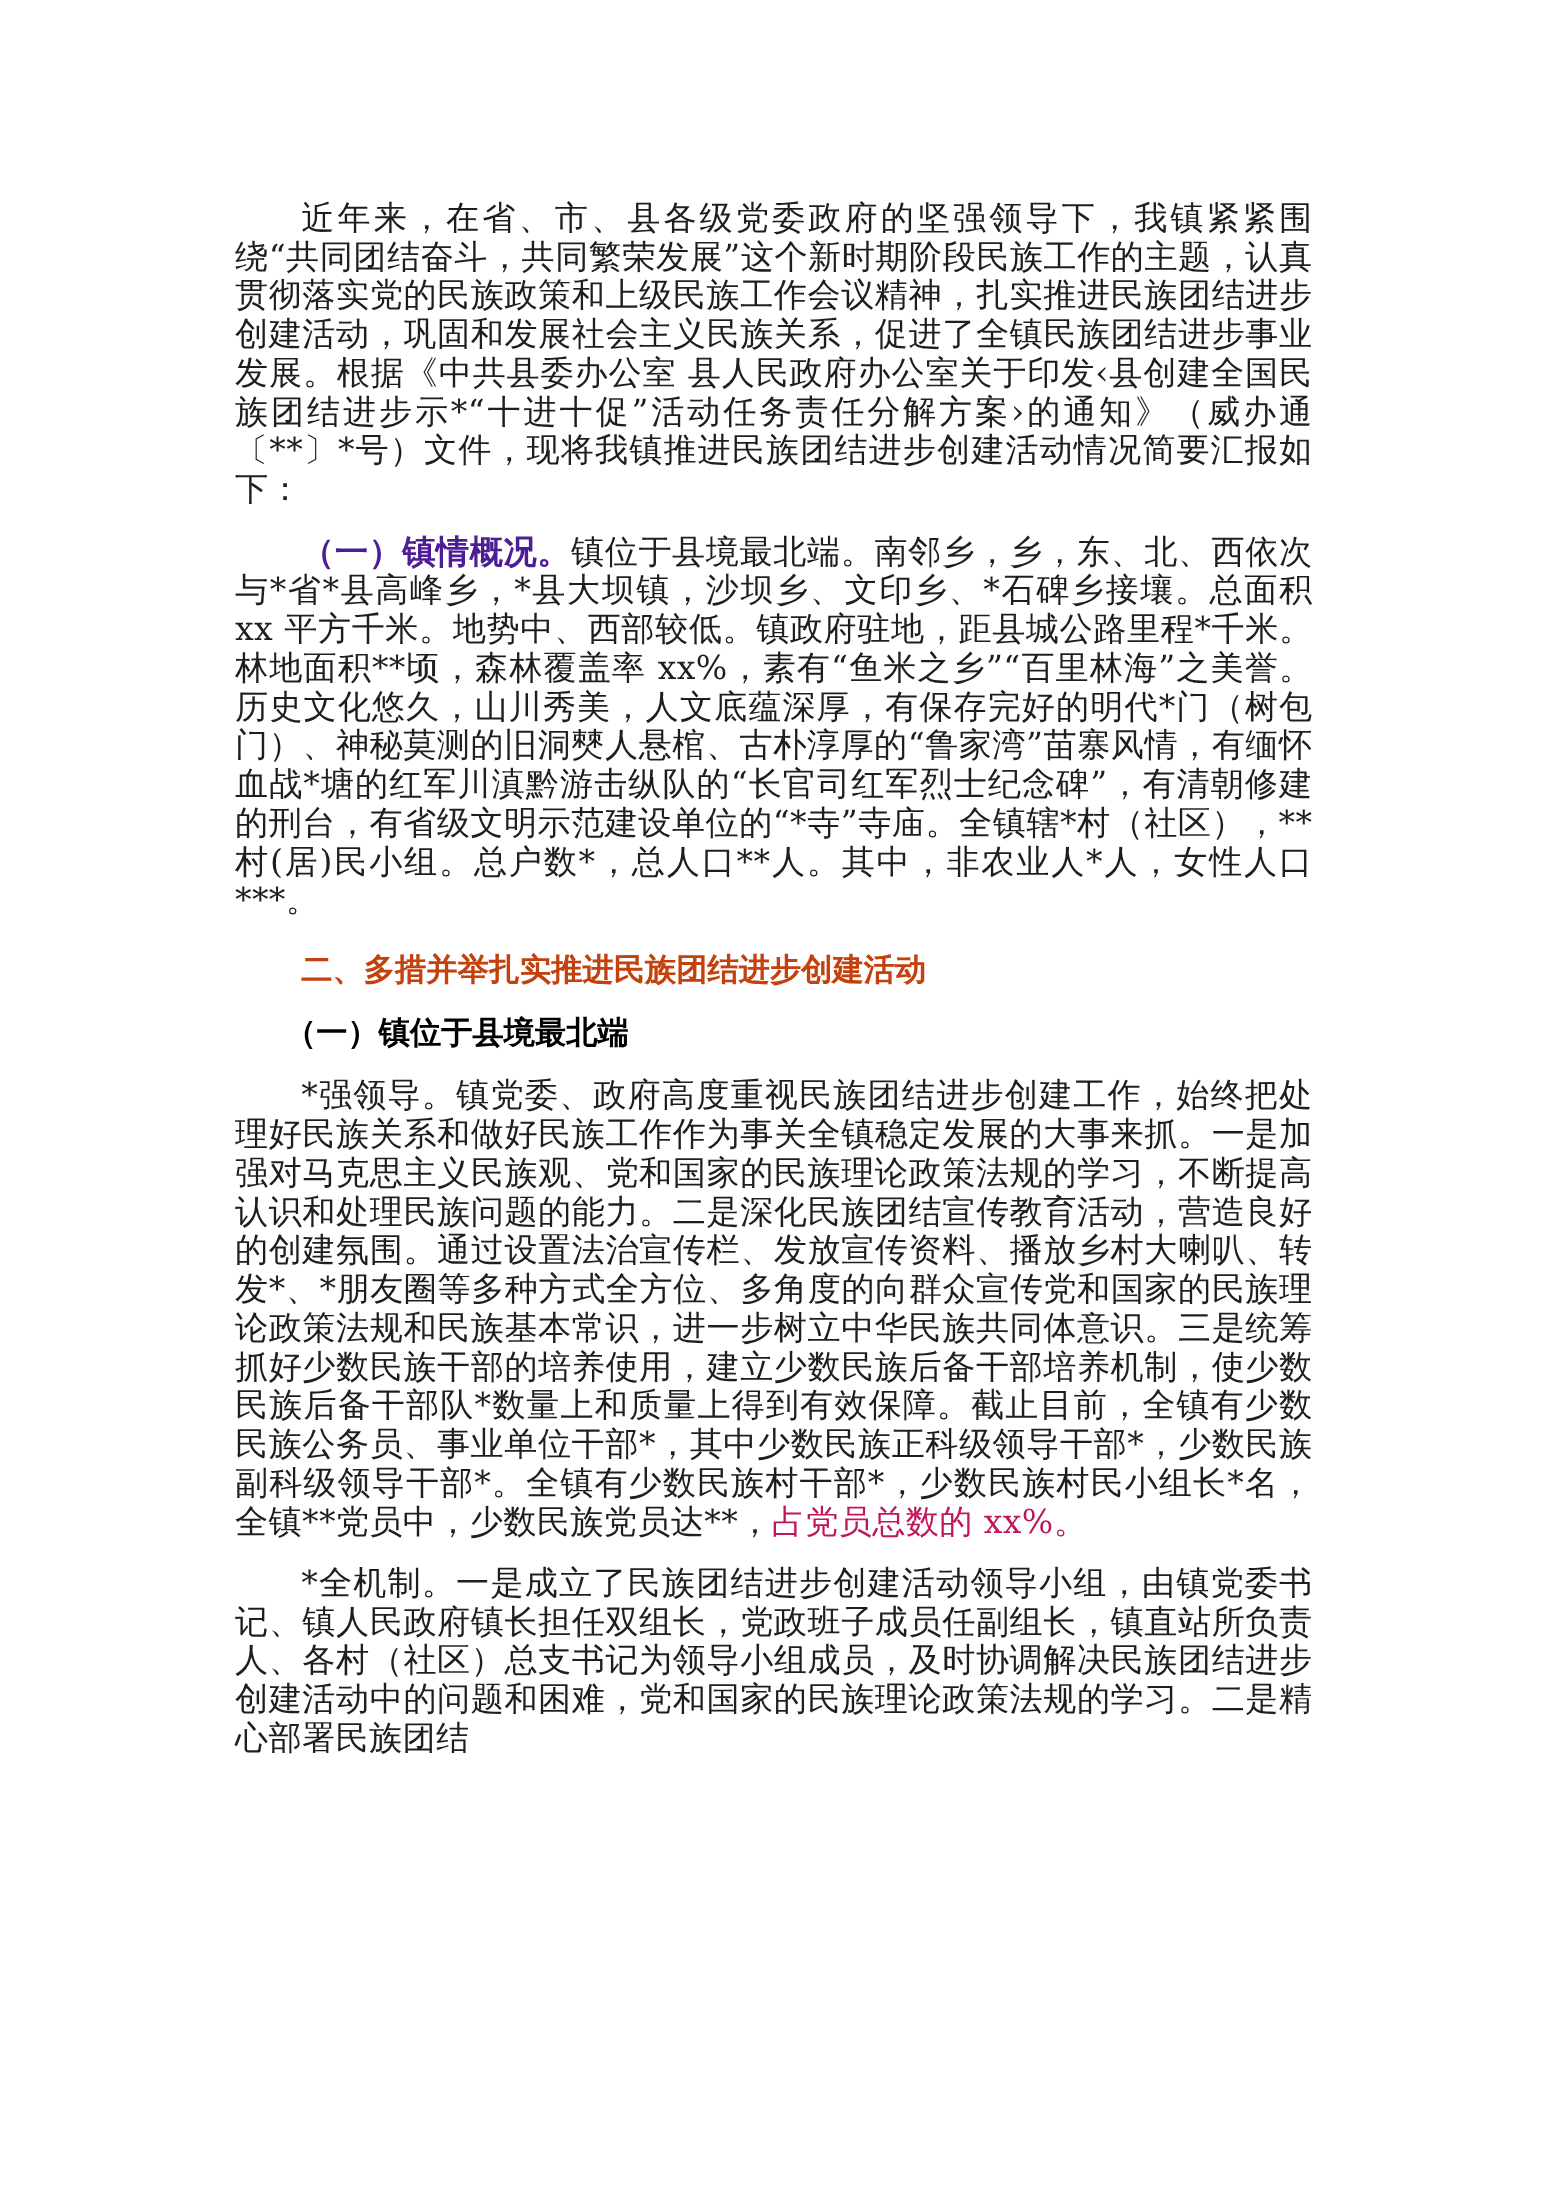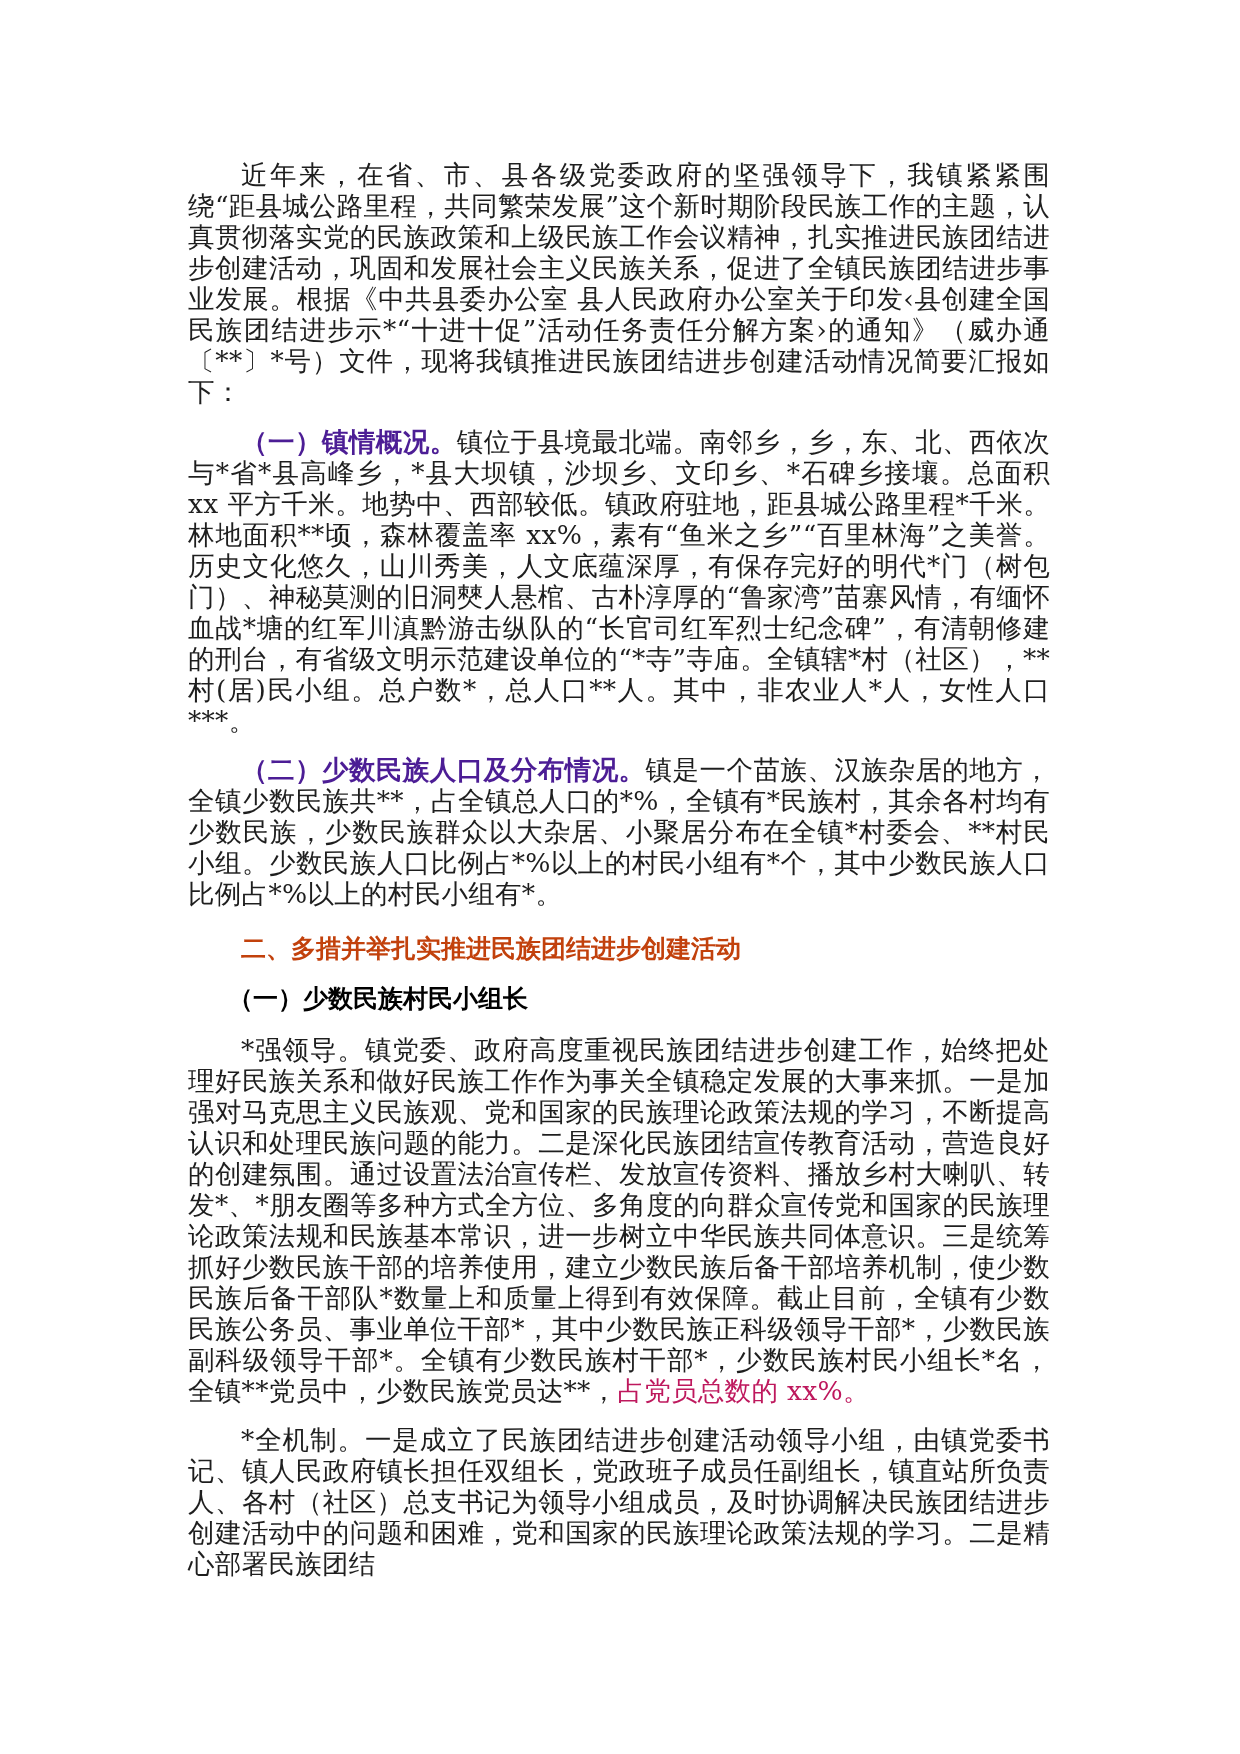--- a/index.html
+++ b/index.html
@@ -18,28 +18,27 @@
   .gap-para { margin-top:18px; }
   .gap-h2-before { margin-top:24px; }
   .gap-h3 { margin-top:19px; }
   .gap-after-h3 { margin-top:20px; }
 </style>
 </head>
 <body>
 
 <div class="page">
 
-  <p class="p indent">近年来，在省、市、县各级党委政府的坚强领导下，我镇紧紧围绕“距县城公路里程，共同繁荣发展”这个新时期阶段民族工作的主题，认真贯彻落实党的民族政策和上级民族工作会议精神，扎实推进民族团结进步创建活动，巩固和发展社会主义民族关系，促进了全镇民族团结进步事业发展。根据《中共县委办公室 县人民政府办公室关于印发‹县创建全国民族团结进步示*“十进十促”活动任务责任分解方案›的通知》（威办通〔**〕*号）文件，现将我镇推进民族团结进步创建活动情况简要汇报如下：</p>
+  <p class="p indent">近年来，在省、市、县各级党委政府的坚强领导下，我镇紧紧围绕“共同团结奋斗，共同繁荣发展”这个新时期阶段民族工作的主题，认真贯彻落实党的民族政策和上级民族工作会议精神，扎实推进民族团结进步创建活动，巩固和发展社会主义民族关系，促进了全镇民族团结进步事业发展。根据《中共县委办公室 县人民政府办公室关于印发‹县创建全国民族团结进步示*“十进十促”活动任务责任分解方案›的通知》（威办通〔**〕*号）文件，现将我镇推进民族团结进步创建活动情况简要汇报如下：</p>
 
 
   <p class="p indent gap-h1-after"><span class="lead">（一）镇情概况。</span><span>镇位于县境最北端。南邻乡，乡，东、北、西依次与*省*县高峰乡，*县大坝镇，沙坝乡、文印乡、*石碑乡接壤。总面积 xx 平方千米。地势中、西部较低。镇政府驻地，距县城公路里程*千米。林地面积**顷，森林覆盖率 xx%，素有“鱼米之乡”“百里林海”之美誉。历史文化悠久，山川秀美，人文底蕴深厚，有保存完好的明代*门（树包门）、神秘莫测的旧洞僰人悬棺、古朴淳厚的“鲁家湾”苗寨风情，有缅怀血战*塘的红军川滇黔游击纵队的“长官司红军烈士纪念碑”，有清朝修建的刑台，有省级文明示范建设单位的“*寺”寺庙。全镇辖*村（社区），**村(居)民小组。总户数*，总人口**人。其中，非农业人*人，女性人口***。</span></p>
 
-  <p class="p indent gap-para"><span class="lead">（二）少数民族人口及分布情况。</span><span>镇是一个苗族、汉族杂居的地方，全镇少数民族共**，占全镇总人口的*%，全镇有*民族村，其余各村均有少数民族，少数民族群众以大杂居、小聚居分布在全镇*村委会、**村民小组。少数民族人口比例占*%以上的村民小组有*个，其中少数民族人口比例占*%以上的村民小组有*。</span></p>
 
   <h2 class="h2 gap-h2-before">二、多措并举扎实推进民族团结进步创建活动</h2>
 
-  <h3 class="h3 gap-h3">（一）少数民族村民小组长</h3>
+  <h3 class="h3 gap-h3">（一）镇位于县境最北端</h3>
 
   <p class="p indent gap-after-h3"><span>*强领导。镇党委、政府高度重视民族团结进步创建工作，始终把处理好民族关系和做好民族工作作为事关全镇稳定发展的大事来抓。一是加强对马克思主义民族观、党和国家的民族理论政策法规的学习，不断提高认识和处理民族问题的能力。二是深化民族团结宣传教育活动，营造良好的创建氛围。通过设置法治宣传栏、发放宣传资料、播放乡村大喇叭、转发*、*朋友圈等多种方式全方位、多角度的向群众宣传党和国家的民族理论政策法规和民族基本常识，进一步树立中华民族共同体意识。三是统筹抓好少数民族干部的培养使用，建立少数民族后备干部培养机制，使少数民族后备干部队*数量上和质量上得到有效保障。截止目前，全镇有少数民族公务员、事业单位干部*，其中少数民族正科级领导干部*，少数民族副科级领导干部*。全镇有少数民族村干部*，少数民族村民小组长*名，全镇**党员中，少数民族党员达**，</span><span class="gray">占党员总数的 xx%。</span></p>
 
   <p class="p indent gap-para">*全机制。一是成立了民族团结进步创建活动领导小组，由镇党委书记、镇人民政府镇长担任双组长，党政班子成员任副组长，镇直站所负责人、各村（社区）总支书记为领导小组成员，及时协调解决民族团结进步创建活动中的问题和困难，党和国家的民族理论政策法规的学习。二是精心部署民族团结</p>
 
 </div>
 
 </body></html>

